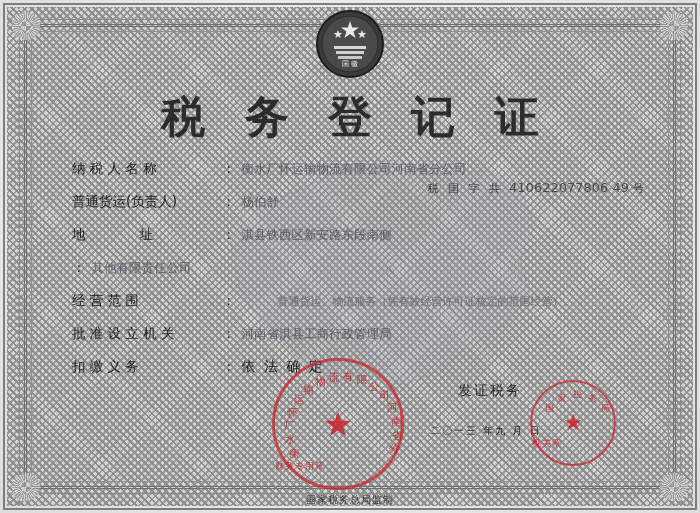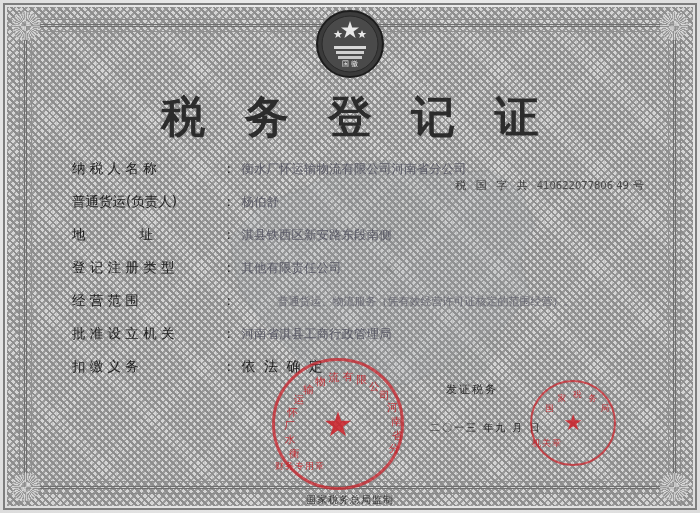--- a/index.html
+++ b/index.html
@@ -130,21 +130,21 @@
     color: #3a3a3a;
   }
   .serial-label {
     letter-spacing: 3px;
     margin-right: 6px;
     margin-top: 20px;
   }
   .serial-value {
     color: #4a4a4a;
     letter-spacing: 0px;
-    font-size: 10px;
+    font-size: 13px;
     border-bottom: 1px solid transparent;
     margin-top: 32px;
   }
   .serial-suffix {
     margin-left: 4px;
     letter-spacing: 0;
   }
 
   
   .fields {
@@ -196,24 +196,24 @@
   
   .issue-block {
     position: absolute;
     left: 430px;
     top: 382px;
     width: 210px;
     text-align: left;
   }
   .issue-line {
     font-family: Liberation Sans, sans-serif;
-    font-size: 11px;
+    font-size: 14px;
     color: #2a2a2a;
     letter-spacing: 2px;
-    margin-left: 16px;
+    margin-left: 28px;
   }
   .issue-date {
     font-family: "DejaVu Sans", sans-serif;
     font-size: 10px;
     color: #1f1f1f;
     letter-spacing: 2px;
     margin-top: 24px;
   }
 
   
@@ -349,21 +349,20 @@
       <span class="field-value">杨伯舒</span>
     </div>
 
     <div class="field-row">
       <span class="field-label">地　　　　址</span>
       <span class="field-colon">：</span>
       <span class="field-value">淇县铁西区新安路东段南侧</span>
     </div>
 
     <div class="field-row">
-      <span class="field-label">登 记 注 册 类 型</span>
       <span class="field-colon">：</span>
       <span class="field-value">其他有限责任公司</span>
     </div>
 
     <div class="field-row">
       <span class="field-label">经 营 范 围</span>
       <span class="field-colon">：</span>
       <span class="field-value small">普通货运、物流服务（凭有效经营许可证核定的范围经营）。</span>
     </div>
 

